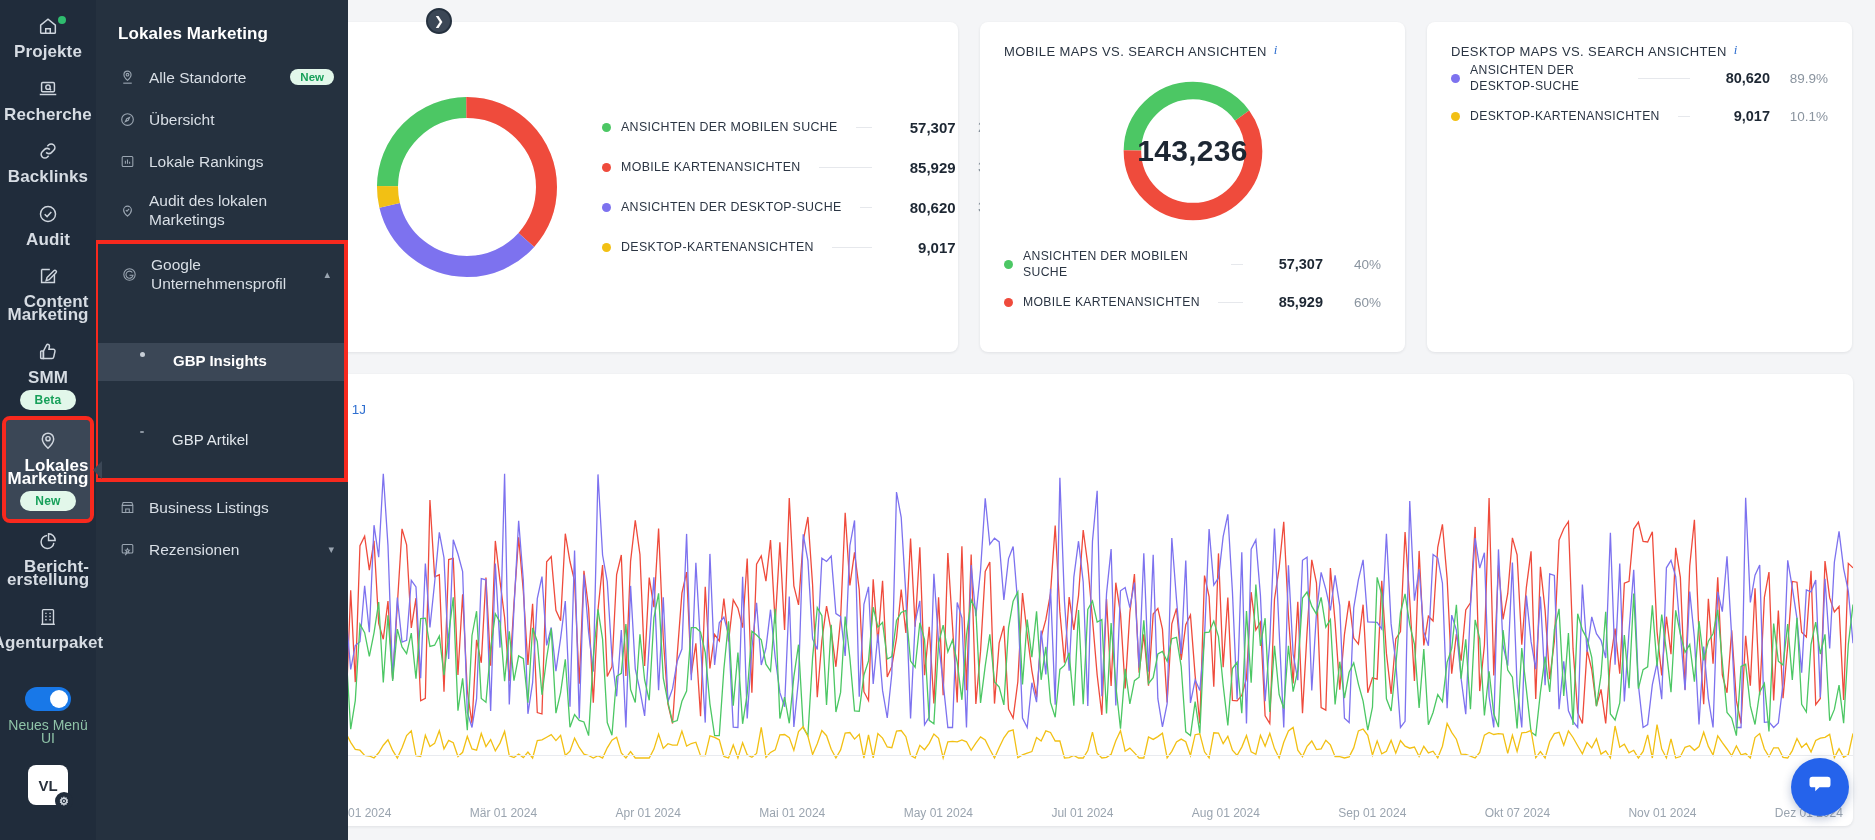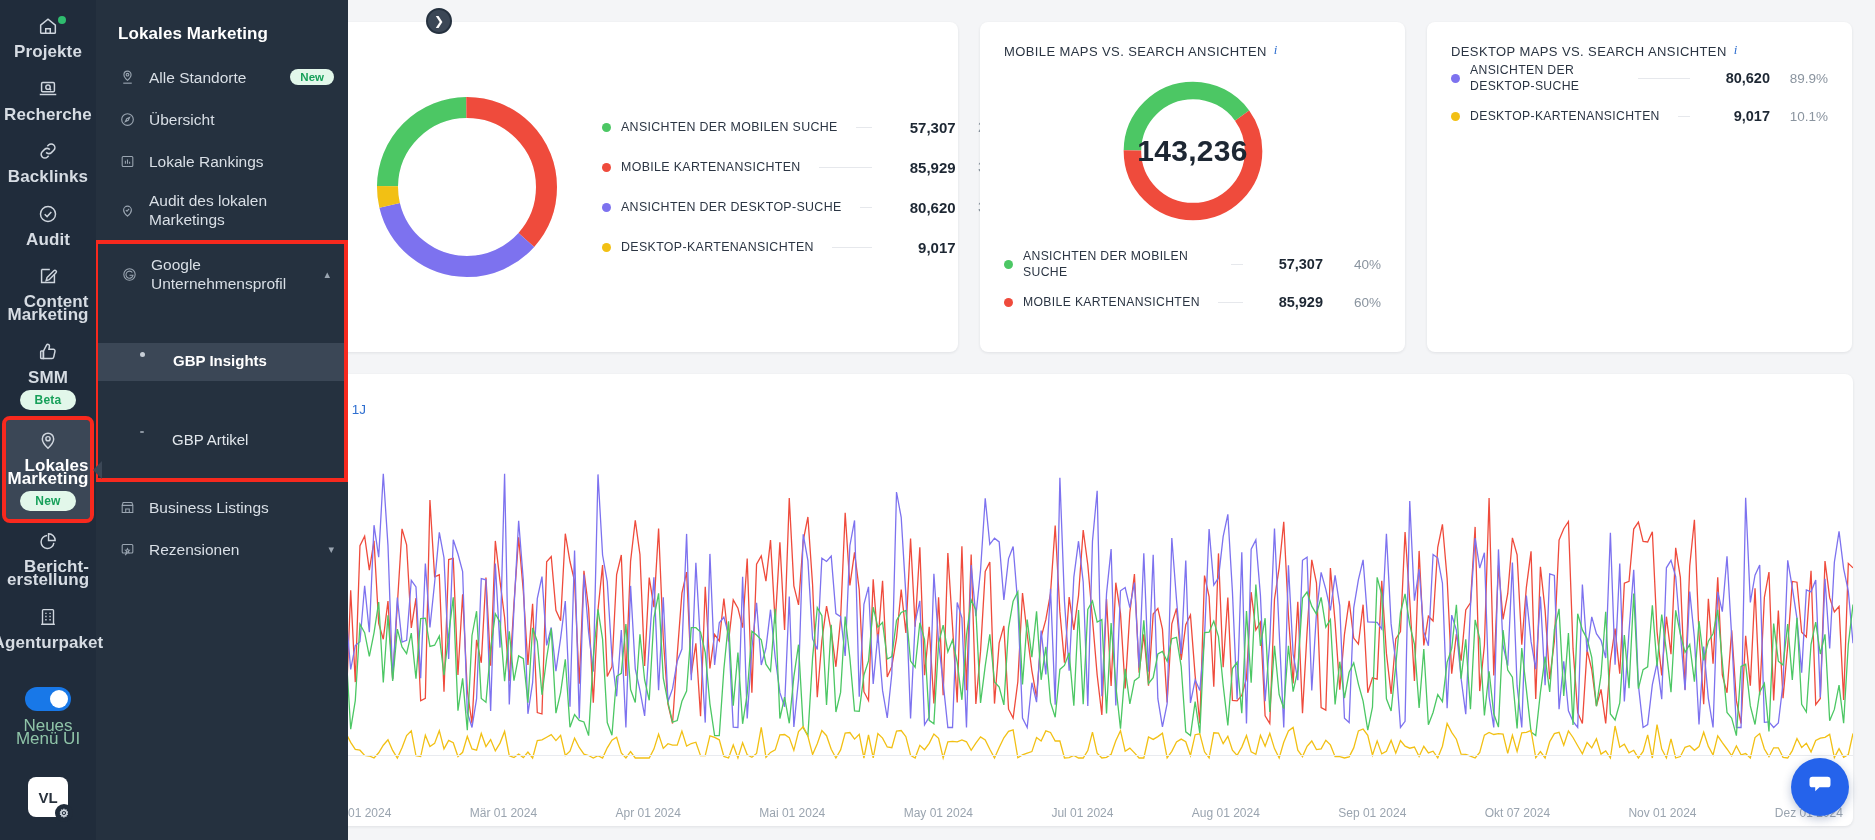--- a/index.html
+++ b/index.html
@@ -60,25 +60,25 @@
   .toggle-wrap { margin-top: 28px; display: flex; flex-direction: column; align-items: center; cursor: pointer; }
   .toggle {
     width: 46px; height: 24px; border-radius: 13px; background: #1878e8;
     position: relative;
   }
   .toggle::after {
     content: ""; position: absolute; right: 3px; top: 3px;
     width: 18px; height: 18px; border-radius: 50%; background: #fff;
   }
   .toggle-label {
-    margin-top: 8px; font-size: 17px; line-height: 13px;
+    margin-top: 8px; font-size: 14px; line-height: 13px;
     color: #8fc4a8; text-align: center; font-weight: 500;
   }
   .avatar-btn {
-    margin-top: 32px; width: 40px; height: 40px; border-radius: 8px;
+    margin-top: 20px; width: 40px; height: 40px; border-radius: 8px;
     background: #fff; color: #28313c; font-size: 15px; font-weight: 700;
     display: flex; align-items: center; justify-content: center;
     position: relative; cursor: pointer;
   }
   .avatar-gear {
     position: absolute; right: -5px; bottom: -5px;
     width: 18px; height: 18px; border-radius: 50%;
     background: #202c3b; color: #cfd6de;
     display: flex; align-items: center; justify-content: center;
     font-size: 11px;

